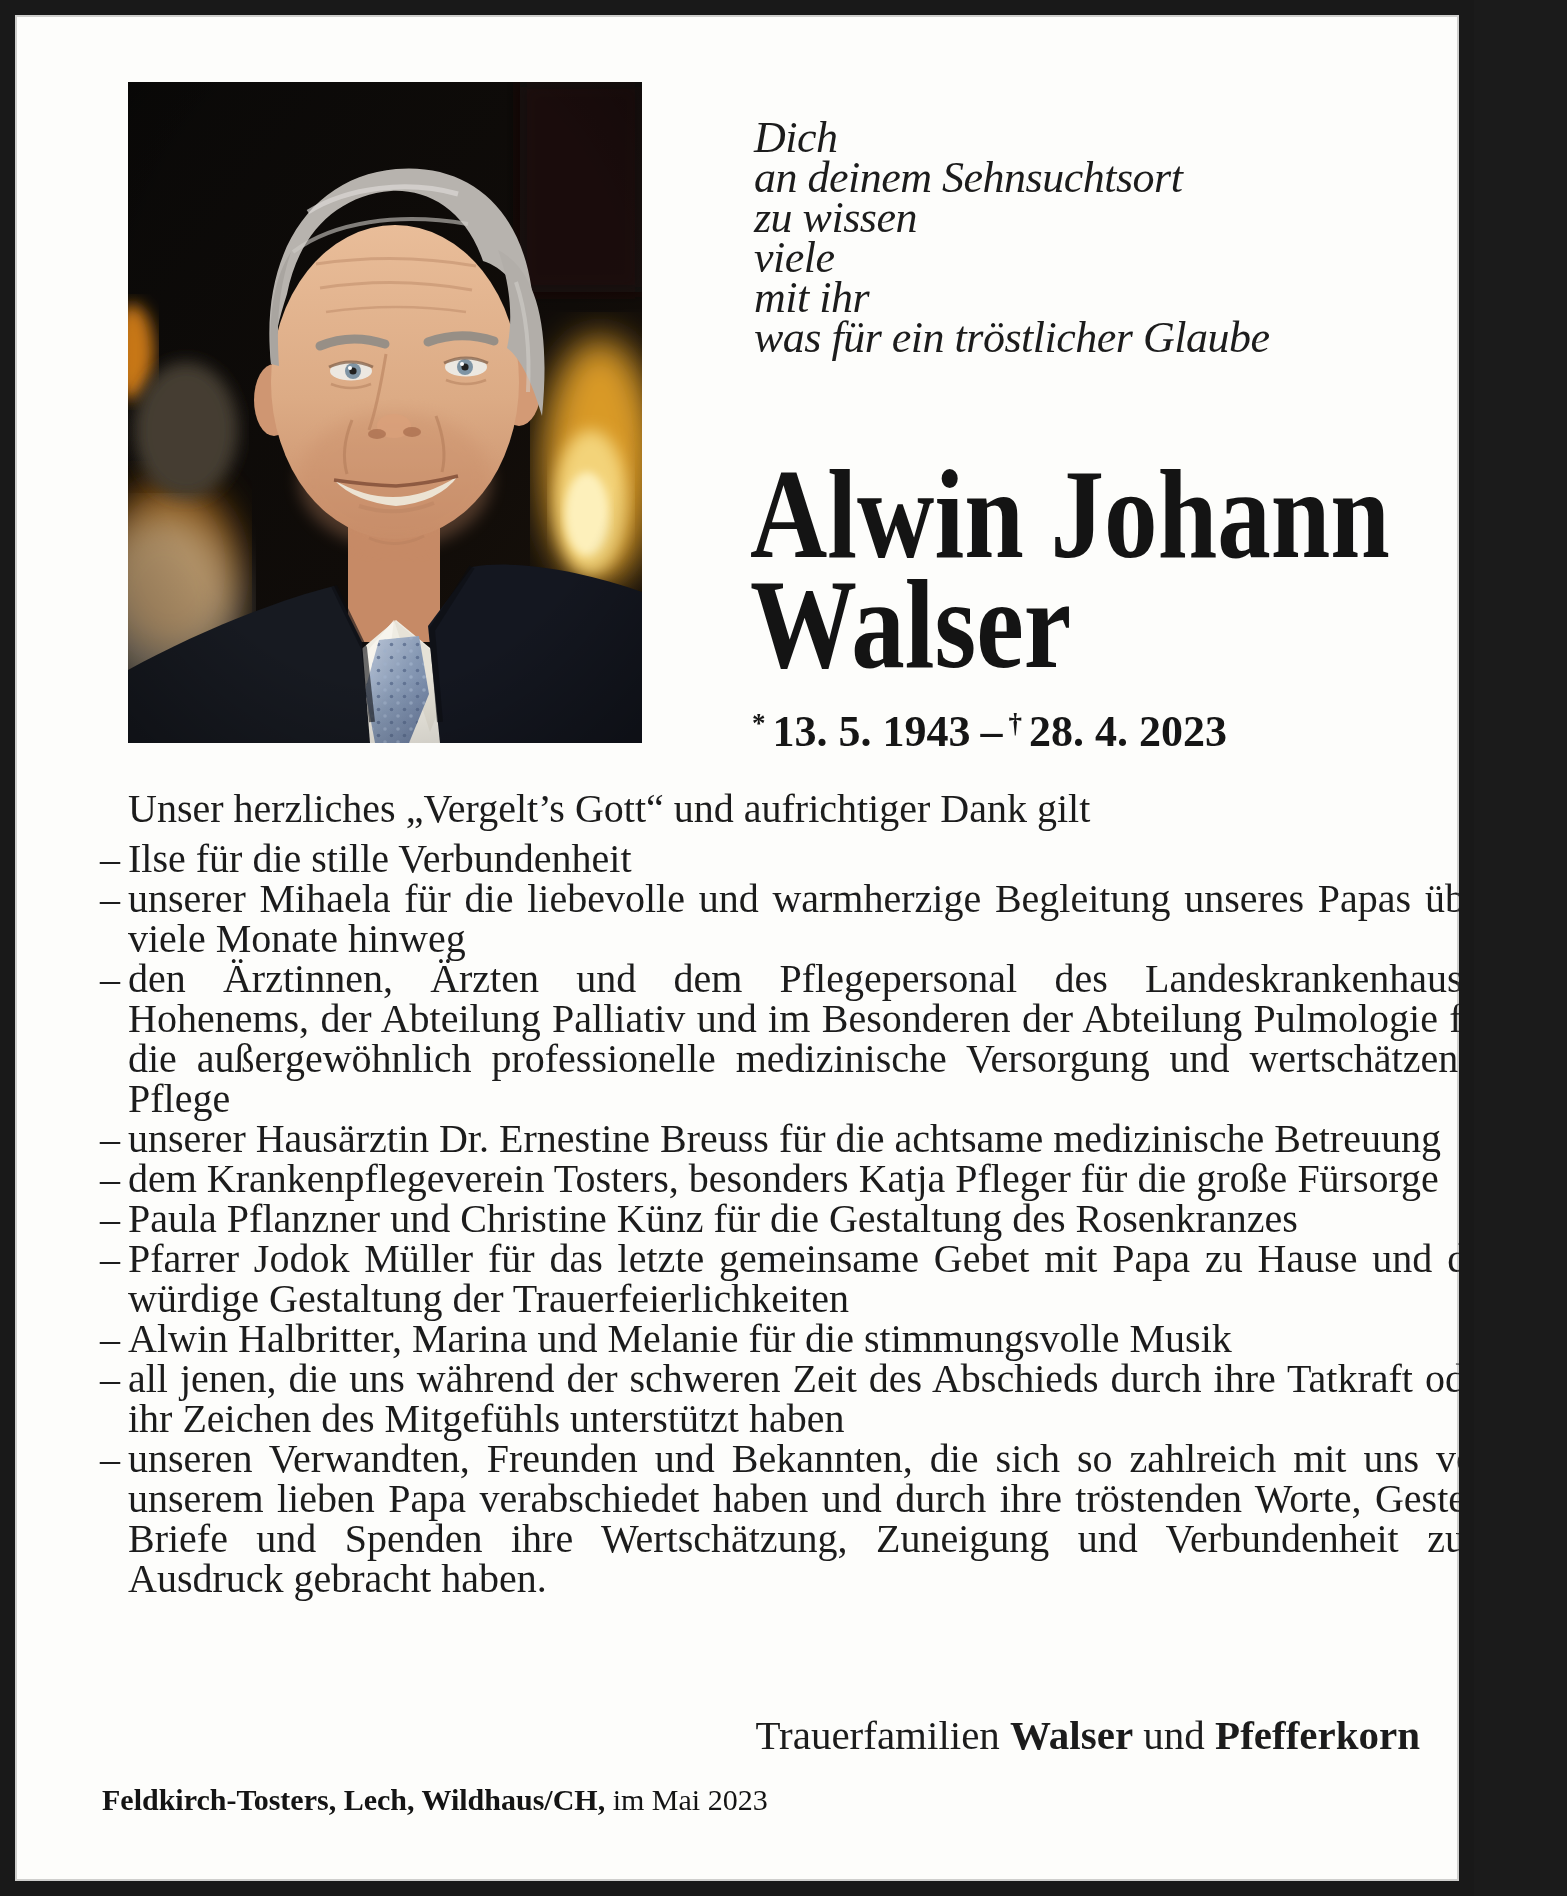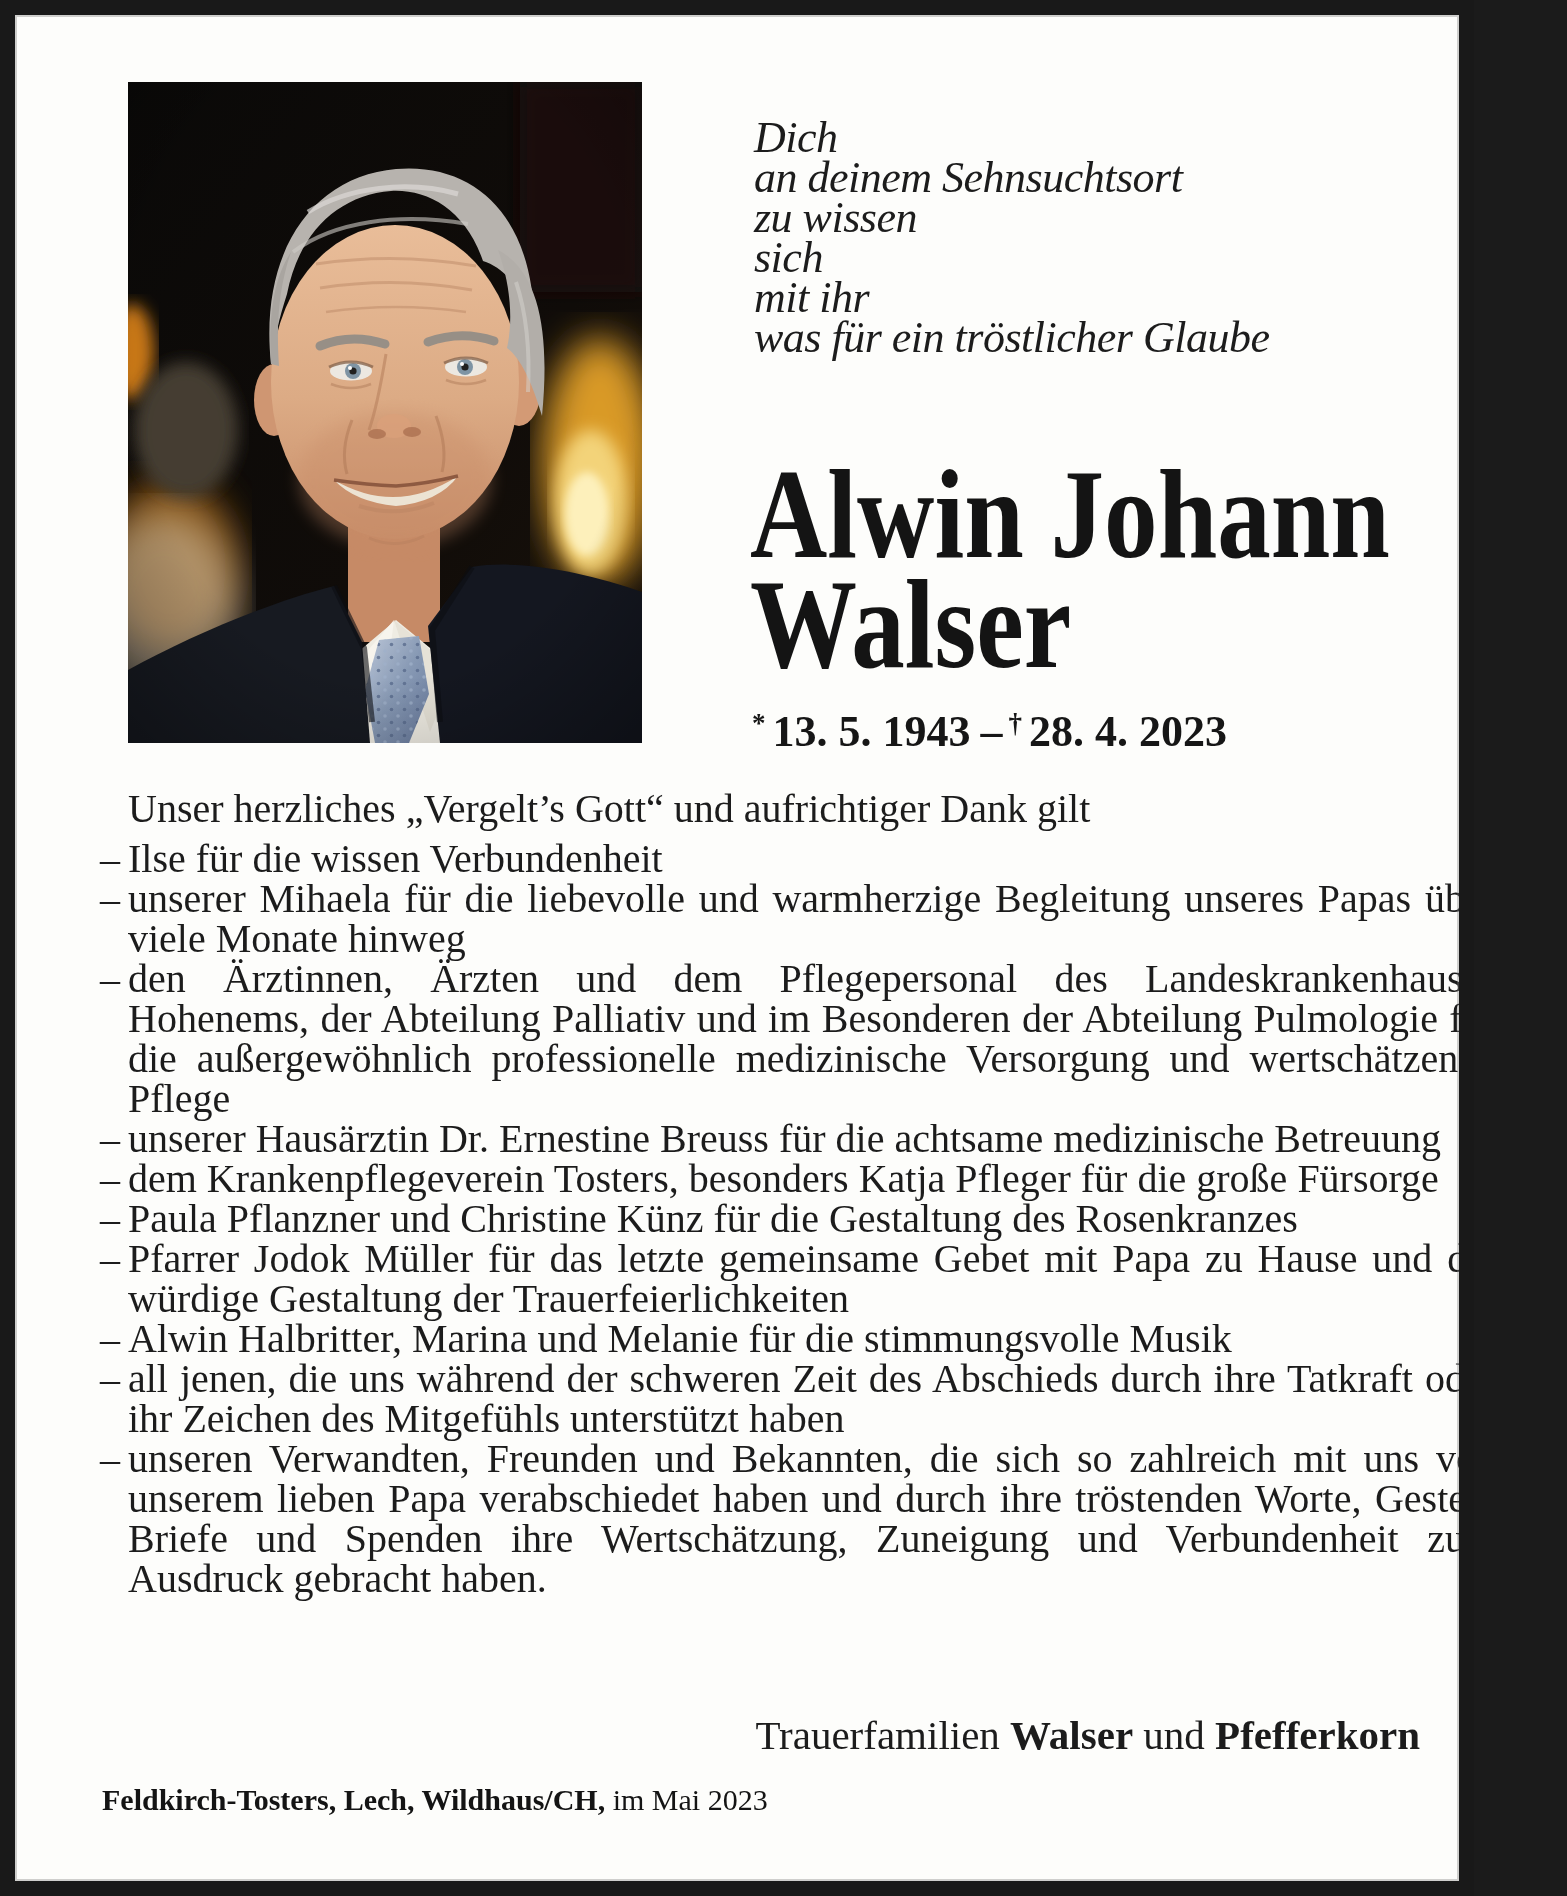--- a/index.html
+++ b/index.html
@@ -188,38 +188,38 @@
       </g>
 
       <rect x="0" y="0" width="514" height="661" fill="url(#vig)"></rect>
     </svg>
   </div>
 
   <div class="poem">
     <div>Dich</div>
     <div>an deinem Sehnsuchtsort</div>
     <div>zu wissen</div>
-    <div>sich</div>
+    <div>viele</div>
     <div>mit ihr</div>
     <div>was für ein tröstlicher Glaube</div>
   </div>
 
   <div class="name">
     <div>Alwin Johann</div>
     <div>Walser</div>
   </div>
 
   <div class="dates">
     <span class="sym">*</span><span>13. 5. 1943</span><span class="sep">–</span><span class="sym">†</span><span>28. 4. 2023</span>
   </div>
 
   <div class="thanks">
     <p class="intro">Unser herzliches „Vergelt’s Gott“ und aufrichtiger Dank gilt</p>
     <ul>
-      <li><span class="dash">–</span><span>Ilse für die wissen Verbundenheit</span></li>
+      <li><span class="dash">–</span><span>Ilse für die stille Verbundenheit</span></li>
       <li><span class="dash">–</span><span>unserer Mihaela für die liebevolle und warmherzige Begleitung unseres Papas über viele Monate hinweg</span></li>
       <li><span class="dash">–</span><span>den Ärztinnen, Ärzten und dem Pflegepersonal des Landeskrankenhauses Hohenems, der Abteilung Palliativ und im Besonderen der Abteilung Pul­mologie für die außergewöhnlich professionelle medizinische Versorgung und wertschätzende Pflege</span></li>
       <li><span class="dash">–</span><span>unserer Hausärztin Dr. Ernestine Breuss für die achtsame medizinische Betreuung</span></li>
       <li><span class="dash">–</span><span>dem Krankenpflegeverein Tosters, besonders Katja Pfleger für die große Fürsorge</span></li>
       <li><span class="dash">–</span><span>Paula Pflanzner und Christine Künz für die Gestaltung des Rosenkranzes</span></li>
       <li><span class="dash">–</span><span>Pfarrer Jodok Müller für das letzte gemeinsame Gebet mit Papa zu Hause und die würdige Gestaltung der Trauerfeierlichkeiten</span></li>
       <li><span class="dash">–</span><span>Alwin Halbritter, Marina und Melanie für die stimmungsvolle Musik</span></li>
       <li><span class="dash">–</span><span>all jenen, die uns während der schweren Zeit des Abschieds durch ihre Tatkraft oder ihr Zeichen des Mitgefühls unterstützt haben</span></li>
       <li><span class="dash">–</span><span>unseren Verwandten, Freunden und Bekannten, die sich so zahlreich mit uns von unserem lieben Papa verabschiedet haben und durch ihre trösten­den Worte, Gesten, Briefe und Spenden ihre Wertschätzung, Zuneigung und Verbundenheit zum Ausdruck gebracht haben.</span></li>
     </ul>

